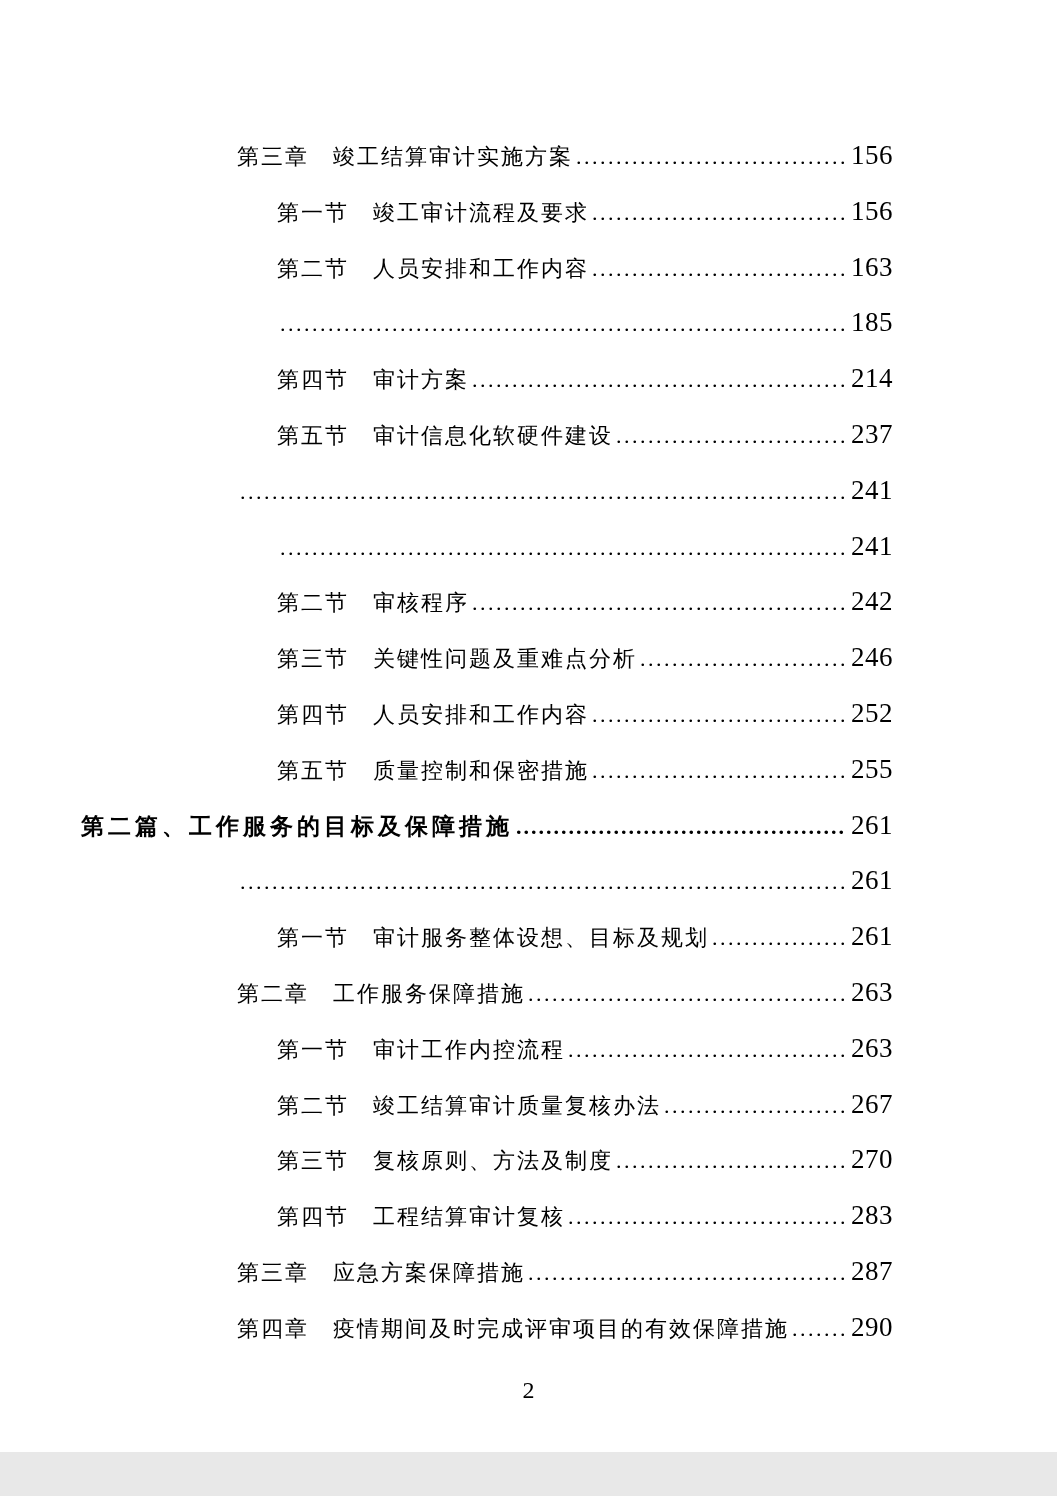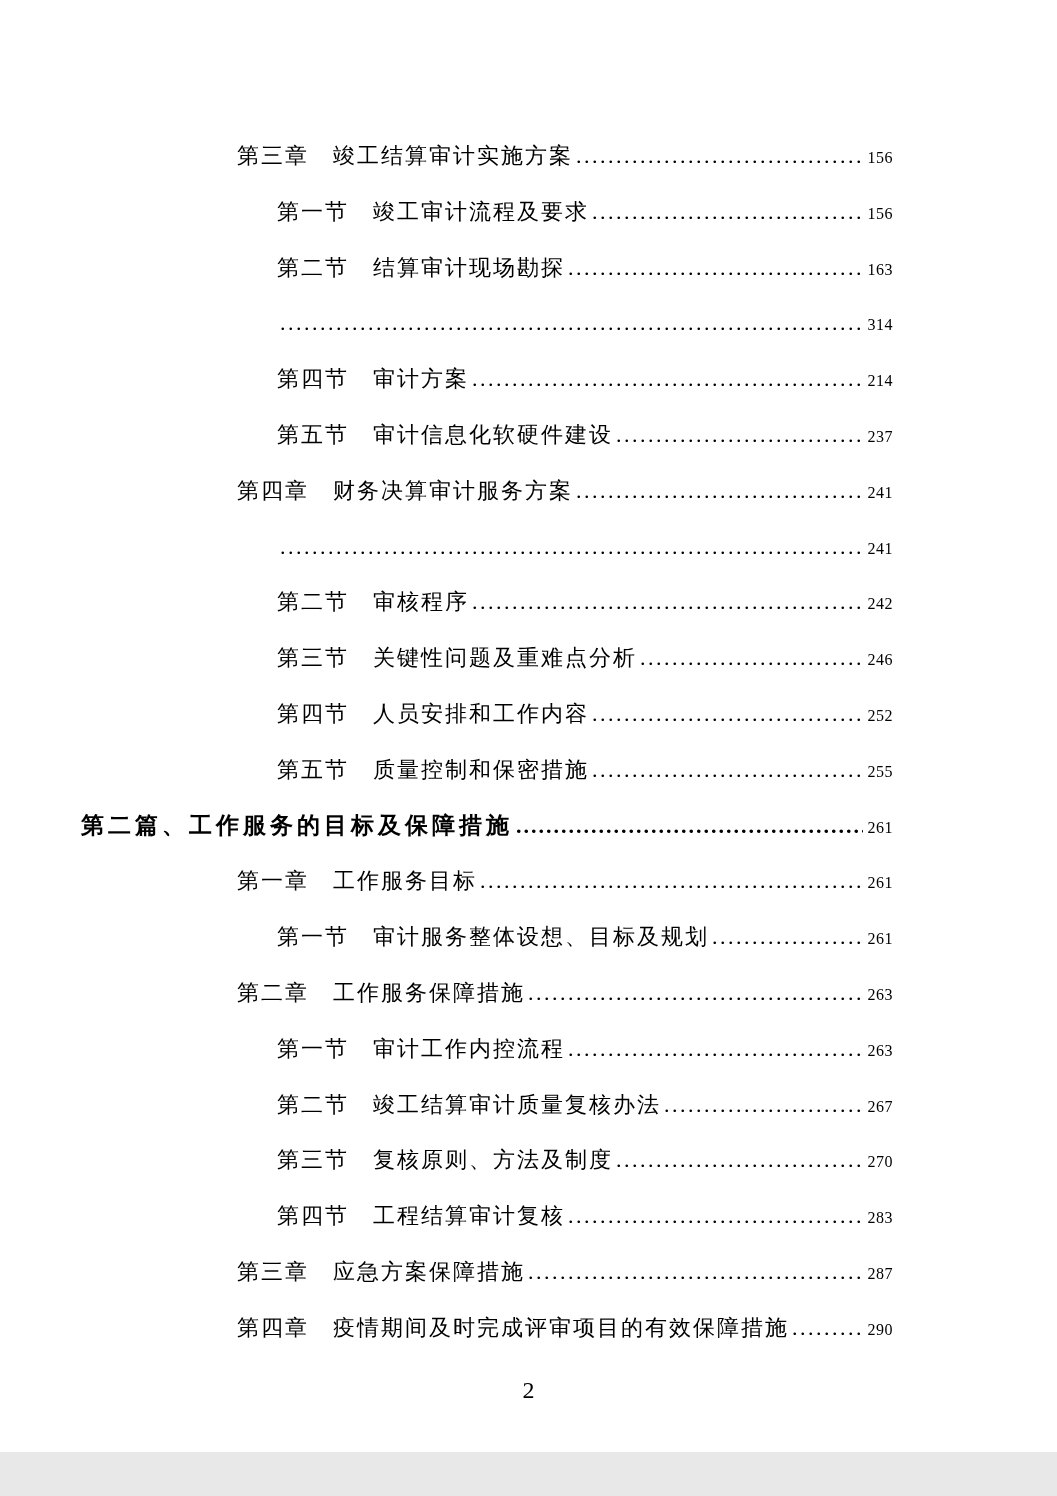--- a/index.html
+++ b/index.html
@@ -57,21 +57,21 @@
     letter-spacing: 2.5px;
     font-size: 22px;
   }
   .level-part .toc-dots {
     font-weight: bold;
     letter-spacing: 2px;
   }
   .toc-page {
     flex: 0 0 auto;
     padding-left: 5px;
-    font-size: 16px;
+    font-size: 27px;
     font-weight: normal;
     letter-spacing: 0.5px;
   }
   .page-footer {
     position: absolute;
     top: 1372px;
     left: 0;
     width: 100%;
     text-align: center;
     font-size: 24px;
@@ -87,40 +87,39 @@
     <span class="toc-label">第三章　竣工结算审计实施方案</span>
     <span class="toc-dots" aria-hidden="true">............................................................................................................................................................................................................................</span>
     <span class="toc-page">156</span>
   </div>
       <div class="toc-row level-section">
     <span class="toc-label">第一节　竣工审计流程及要求</span>
     <span class="toc-dots" aria-hidden="true">............................................................................................................................................................................................................................</span>
     <span class="toc-page">156</span>
   </div>
       <div class="toc-row level-section">
-    <span class="toc-label">第二节　结算审计现场勘探</span>
+    <span class="toc-label">第二节　人员安排和工作内容</span>
     <span class="toc-dots" aria-hidden="true">............................................................................................................................................................................................................................</span>
     <span class="toc-page">163</span>
   </div>
       <div class="toc-row level-section">
     <span class="toc-dots" aria-hidden="true">............................................................................................................................................................................................................................</span>
-    <span class="toc-page">314</span>
+    <span class="toc-page">185</span>
   </div>
       <div class="toc-row level-section">
     <span class="toc-label">第四节　审计方案</span>
     <span class="toc-dots" aria-hidden="true">............................................................................................................................................................................................................................</span>
     <span class="toc-page">214</span>
   </div>
       <div class="toc-row level-section">
     <span class="toc-label">第五节　审计信息化软硬件建设</span>
     <span class="toc-dots" aria-hidden="true">............................................................................................................................................................................................................................</span>
     <span class="toc-page">237</span>
   </div>
       <div class="toc-row level-chapter">
-    <span class="toc-label">第四章　财务决算审计服务方案</span>
     <span class="toc-dots" aria-hidden="true">............................................................................................................................................................................................................................</span>
     <span class="toc-page">241</span>
   </div>
       <div class="toc-row level-section">
     <span class="toc-dots" aria-hidden="true">............................................................................................................................................................................................................................</span>
     <span class="toc-page">241</span>
   </div>
       <div class="toc-row level-section">
     <span class="toc-label">第二节　审核程序</span>
     <span class="toc-dots" aria-hidden="true">............................................................................................................................................................................................................................</span>
@@ -140,21 +139,20 @@
     <span class="toc-label">第五节　质量控制和保密措施</span>
     <span class="toc-dots" aria-hidden="true">............................................................................................................................................................................................................................</span>
     <span class="toc-page">255</span>
   </div>
       <div class="toc-row level-part">
     <span class="toc-label">第二篇、工作服务的目标及保障措施</span>
     <span class="toc-dots" aria-hidden="true">............................................................................................................................................................................................................................</span>
     <span class="toc-page">261</span>
   </div>
       <div class="toc-row level-chapter">
-    <span class="toc-label">第一章　工作服务目标</span>
     <span class="toc-dots" aria-hidden="true">............................................................................................................................................................................................................................</span>
     <span class="toc-page">261</span>
   </div>
       <div class="toc-row level-section">
     <span class="toc-label">第一节　审计服务整体设想、目标及规划</span>
     <span class="toc-dots" aria-hidden="true">............................................................................................................................................................................................................................</span>
     <span class="toc-page">261</span>
   </div>
       <div class="toc-row level-chapter">
     <span class="toc-label">第二章　工作服务保障措施</span>

